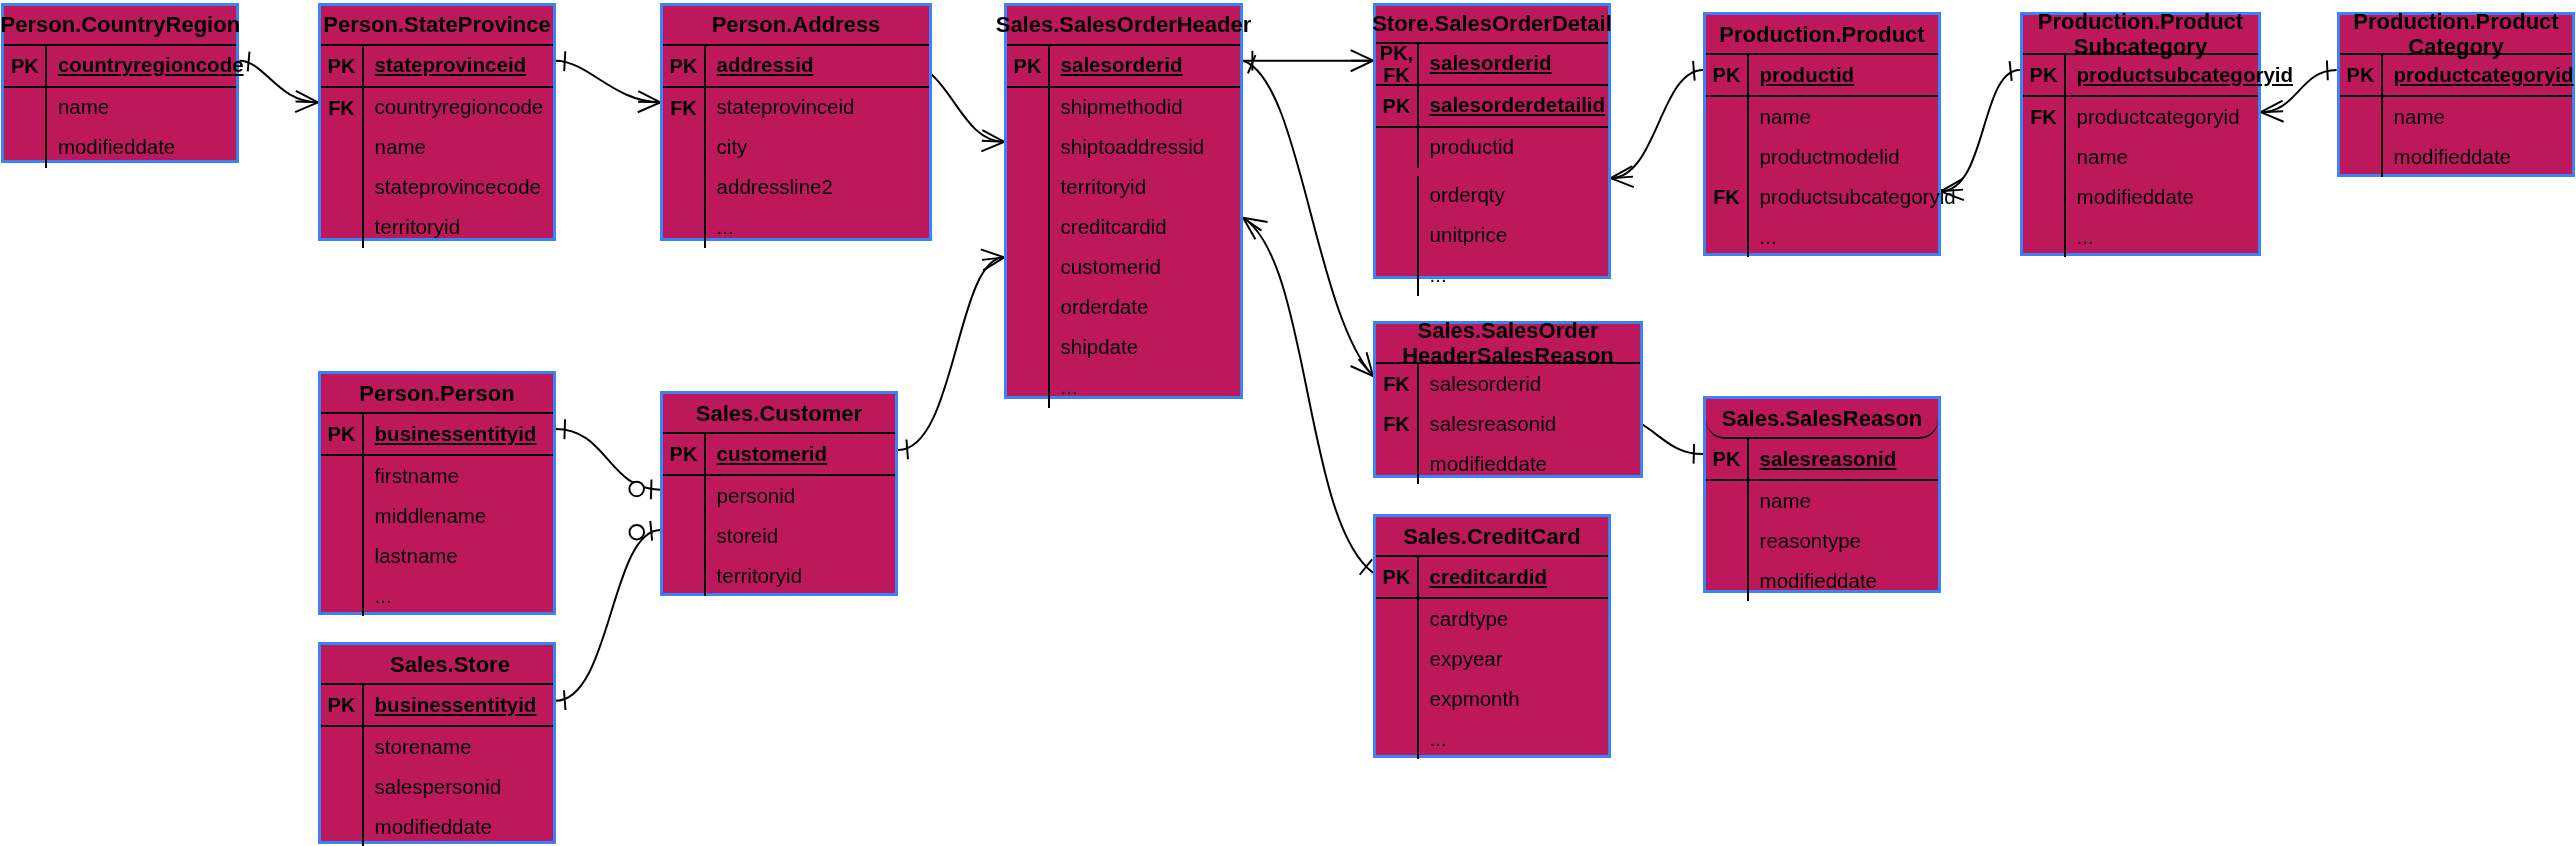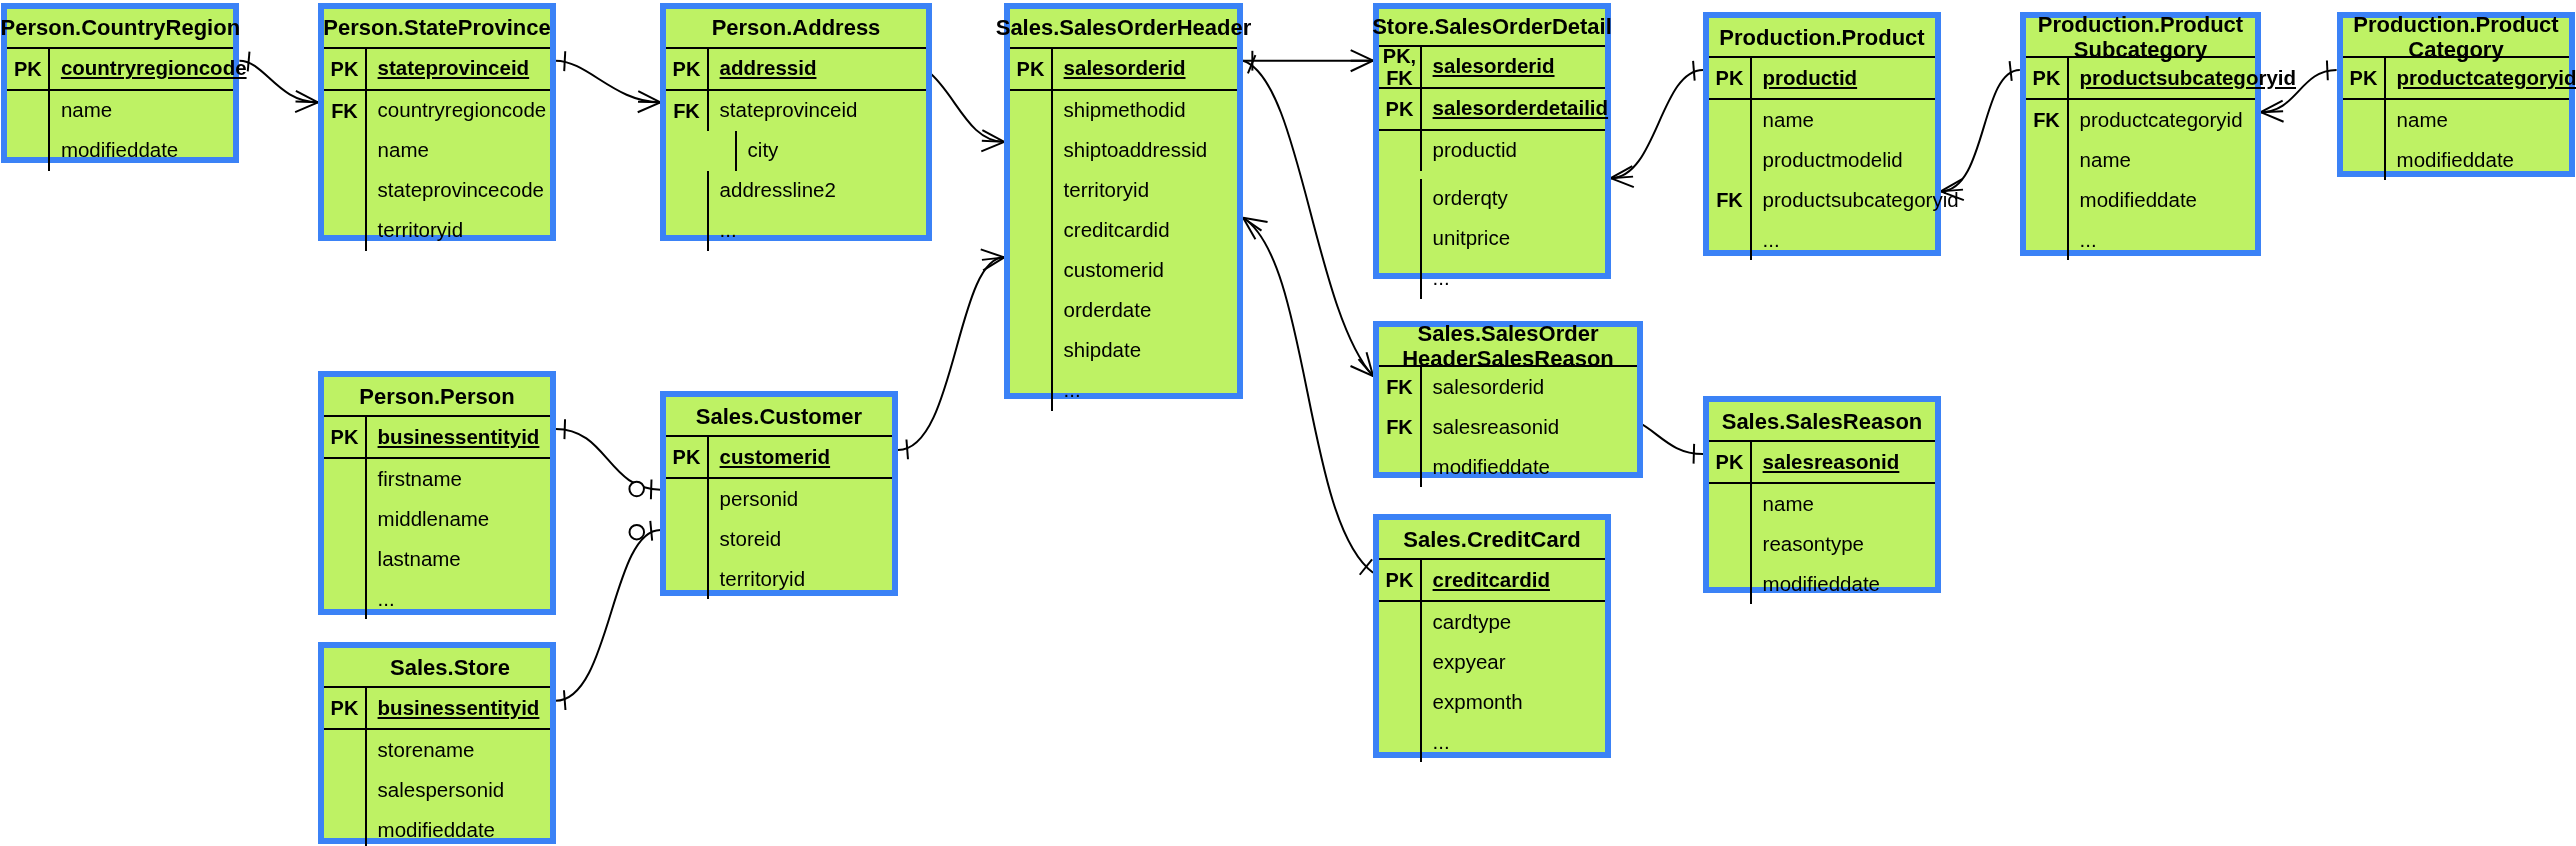--- a/index.html
+++ b/index.html
@@ -22,22 +22,22 @@
     position: absolute;
     left: 0;
     top: 0;
     width: 2576px;
     height: 846px;
     pointer-events: none;
   }
   .entity {
     position: absolute;
     box-sizing: border-box;
-    border: 6px solid #3b82f6;
-    background: #bef264;
+    border: 3px solid #3b82f6;
+    background: #be185d;
     display: flex;
     flex-direction: column;
   }
   .ent-title {
     box-sizing: border-box;
     border-bottom: 2px solid #000000;
     font-weight: bold;
     font-size: 22px;
     line-height: 25px;
     text-align: center;
@@ -252,21 +252,21 @@
             <div class="attr-row" style="height: 40px; flex: 0 0 40px;">
               <div class="attr-key pk">PK</div>
               <div class="attr-name keycol">addressid</div>
             </div>
           </div>
           <div class="attr-group">
             <div class="attr-row" style="height: 40px; flex: 0 0 40px;">
               <div class="attr-key pk">FK</div>
               <div class="attr-name">stateprovinceid</div>
             </div>
-            <div class="attr-row" style="height: 40px; flex: 0 0 40px; padding-left: 28px;">
+            <div class="attr-row" style="height: 40px; flex: 0 0 40px;">
               <div class="attr-key"></div>
               <div class="attr-name">city</div>
             </div>
             <div class="attr-row" style="height: 40px; flex: 0 0 40px;">
               <div class="attr-key"></div>
               <div class="attr-name">addressline2</div>
             </div>
             <div class="attr-row" style="height: 40px; flex: 0 0 40px;">
               <div class="attr-key"></div>
               <div class="attr-name">...</div>
@@ -450,21 +450,21 @@
               <div class="attr-name">salesreasonid</div>
             </div>
             <div class="attr-row" style="height: 40px; flex: 0 0 40px;">
               <div class="attr-key"></div>
               <div class="attr-name">modifieddate</div>
             </div>
           </div>
         </div>
       </div>
       <div class="entity" style="left: 1703px; top: 396px; width: 238px; height: 197px;">
-        <div class="ent-title" style="height: 40px; flex: 0 0 40px;">Sales.SalesReason</div>
+        <div class="ent-title" style="height: 40px; flex: 0 0 40px; border-radius: 19px;">Sales.SalesReason</div>
         <div class="ent-body">
           <div class="attr-group">
             <div class="attr-row" style="height: 40px; flex: 0 0 40px;">
               <div class="attr-key pk">PK</div>
               <div class="attr-name keycol">salesreasonid</div>
             </div>
           </div>
           <div class="attr-group">
             <div class="attr-row" style="height: 40px; flex: 0 0 40px;">
               <div class="attr-key"></div>

